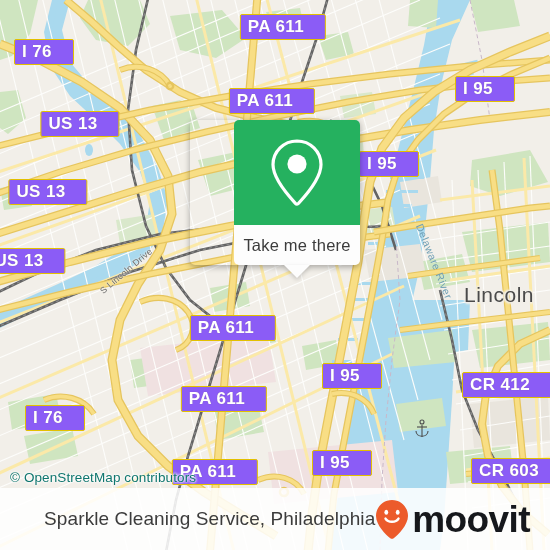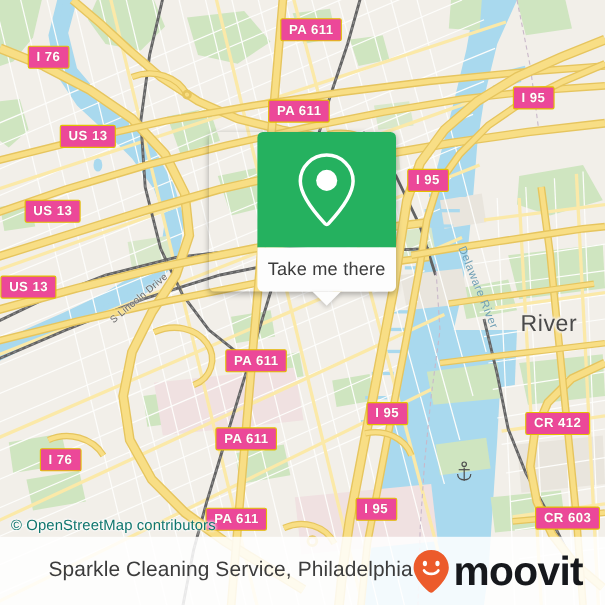--- a/index.html
+++ b/index.html
@@ -19,29 +19,29 @@
   #map {
     position: absolute;
     inset: 0;
     background: #f2efe9;
   }
   #map svg { position: absolute; inset: 0; display: block; }
 
   
   .shield {
     position: absolute;
-    background: #ec4899;
+    background: #8b5cf6;
     border: 1.5px solid #e3c000;
     border-radius: 2px;
     color: #ffffff;
-    font-size: 12px;
+    font-size: 17px;
     font-weight: bold;
     letter-spacing: 0.4px;
     line-height: 1;
-    padding: 3px 7px 4px 7px;
+    padding: 3px 21px 4px 7px;
     white-space: nowrap;
     text-shadow: 0 0 1px rgba(120,100,0,.35);
     transform: translate(-50%, -50%);
   }
 
   
   .place-label {
     position: absolute;
     color: #4a4a4a;
     font-size: 21px;
@@ -479,21 +479,21 @@
         <div class="shield" style="left: 352px; top: 376px;">I 95</div>
         <div class="shield" style="left: 507px; top: 385px;">CR 412</div>
         <div class="shield" style="left: 224px; top: 399px;">PA 611</div>
         <div class="shield" style="left: 55px; top: 418px;">I 76</div>
         <div class="shield" style="left: 342px; top: 463px;">I 95</div>
         <div class="shield" style="left: 516px; top: 471px;">CR 603</div>
         <div class="shield" style="left: 215px; top: 472px;">PA 611</div>
       </div>
 
     <div id="labels">
-        <div class="place-label" style="left: 499px; top: 295px;">River</div>
+        <div class="place-label" style="left: 499px; top: 295px;">Lincoln</div>
         <div class="water-label" style="left: 425px; top: 222px; transform: rotate(68deg);">Delaware River</div>
         <div class="street-label" style="left: 98px; top: 288px; transform: rotate(-40deg);">S Lincoln Drive</div>
       </div>
   </div>
 
   <div id="popup">
     <div id="popup-green">
       <svg width="62" height="72" viewBox="0 0 62 72">
         <path d="M31 4 C17.8 4 7 14.6 7 27.6 C7 41.5 24 60.5 29.4 66.3
                  C30.3 67.3 31.7 67.3 32.6 66.3 C38 60.5 55 41.5 55 27.6

